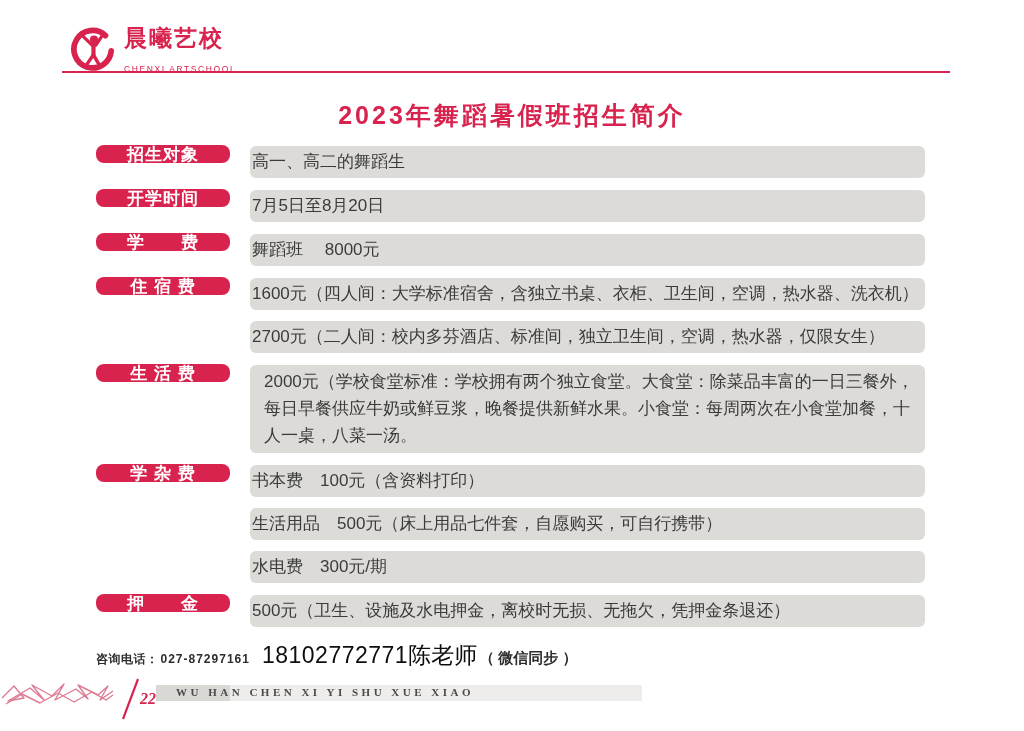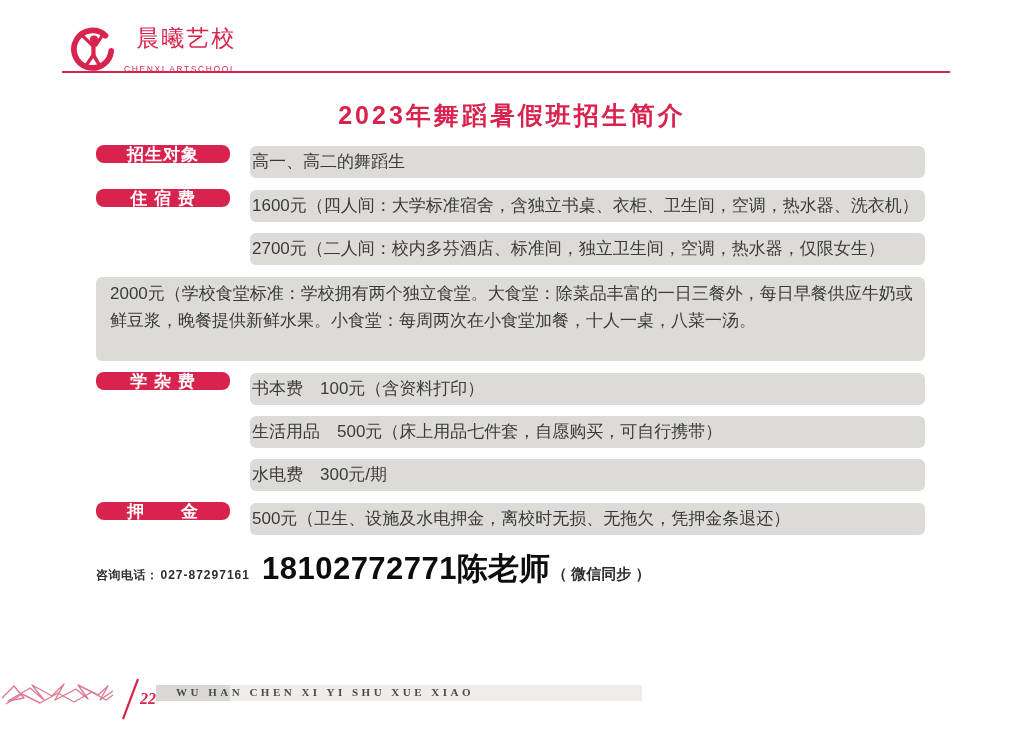--- a/index.html
+++ b/index.html
@@ -10,21 +10,21 @@
     position: relative; overflow: hidden;
   }
   .page { position: relative; width: 1024px; height: 731px; background: #fff; }
 
   
   .header { position: relative; height: 74px; }
   .logo { position: absolute; left: 70px; top: 26px; display: flex; align-items: center; gap: 8px; }
   .logo-icon svg { display: block; }
   .logo-cn {
     color: var(--accent-red, #d8234e);
-    font-size: 23px; font-weight: normal; letter-spacing: 2px; line-height: 1.1; text-align: right;
+    font-size: 23px; font-weight: bold; letter-spacing: 2px; line-height: 1.1;
   }
   .logo-en {
     color: var(--accent-red, #d8234e);
     font-size: 8.5px; letter-spacing: 1.6px; margin-top: 13px;
   }
   .header-rule {
     position: absolute; left: 62px; top: 71px; width: 888px; height: 2px;
     background: var(--accent-red, #d8234e);
   }
 
@@ -66,21 +66,21 @@
   }
 
   
   .contact {
     margin: 13px 0 0 96px;
     display: flex; align-items: baseline;
     color: #2d2d2d;
   }
   .contact .c-label, .contact .c-phone1 { font-size: 12px; font-weight: bold; letter-spacing: 0.5px; }
   .contact .c-phone1 { margin-left: 2px; letter-spacing: 1px; }
-  .contact .c-phone2, .contact .c-person { font-size: 31px; font-weight: bold; color: #0d0d0d; }
+  .contact .c-phone2, .contact .c-person { font-size: 23px; font-weight: normal; color: #0d0d0d; }
   .contact .c-phone2 { margin-left: 12px; letter-spacing: 0.5px; }
   .contact .c-note { font-size: 15px; font-weight: bold; color: #2d2d2d; margin-left: 2px; }
 
   
   .footer { position: absolute; left: 0; top: 670px; width: 936px; height: 60px; }
   .scribble-wrap { position: absolute; left: 0; top: 6px; }
   .page-num {
     position: absolute; left: 140px; top: 20px;
     font-family: "Liberation Serif", "DejaVu Serif", serif;
     font-style: italic; font-weight: bold;
@@ -134,31 +134,44 @@
 
   <main class="rows">
 
     <section class="row-group">
       <div class="row-label">招生对象</div>
       <div class="row-bars">
         <div class="bar">高一、高二的舞蹈生</div>
       </div>
     </section>
 
-
+    <section class="row-group">
+      <div class="row-label">开学时间</div>
+      <div class="row-bars">
+        <div class="bar">7月5日至8月20日</div>
+      </div>
+    </section>
+
+    <section class="row-group">
+      <div class="row-label">学　　费</div>
+      <div class="row-bars">
+        <div class="bar">舞蹈班　 8000元</div>
+      </div>
+    </section>
 
     <section class="row-group">
       <div class="row-label">住 宿 费</div>
       <div class="row-bars">
         <div class="bar">1600元（四人间：大学标准宿舍，含独立书桌、衣柜、卫生间，空调，热水器、洗衣机）</div>
         <div class="bar">2700元（二人间：校内多芬酒店、标准间，独立卫生间，空调，热水器，仅限女生）</div>
       </div>
     </section>
 
     <section class="row-group">
+      <div class="row-label">生 活 费</div>
       <div class="row-bars">
         <div class="bar tall">2000元（学校食堂标准：学校拥有两个独立食堂。大食堂：除菜品丰富的一日三餐外，每日早餐供应牛奶或鲜豆浆，晚餐提供新鲜水果。小食堂：每周两次在小食堂加餐，十人一桌，八菜一汤。</div>
       </div>
     </section>
 
     <section class="row-group">
       <div class="row-label">学 杂 费</div>
       <div class="row-bars">
         <div class="bar">书本费　100元（含资料打印）</div>
         <div class="bar">生活用品　500元（床上用品七件套，自愿购买，可自行携带）</div>

